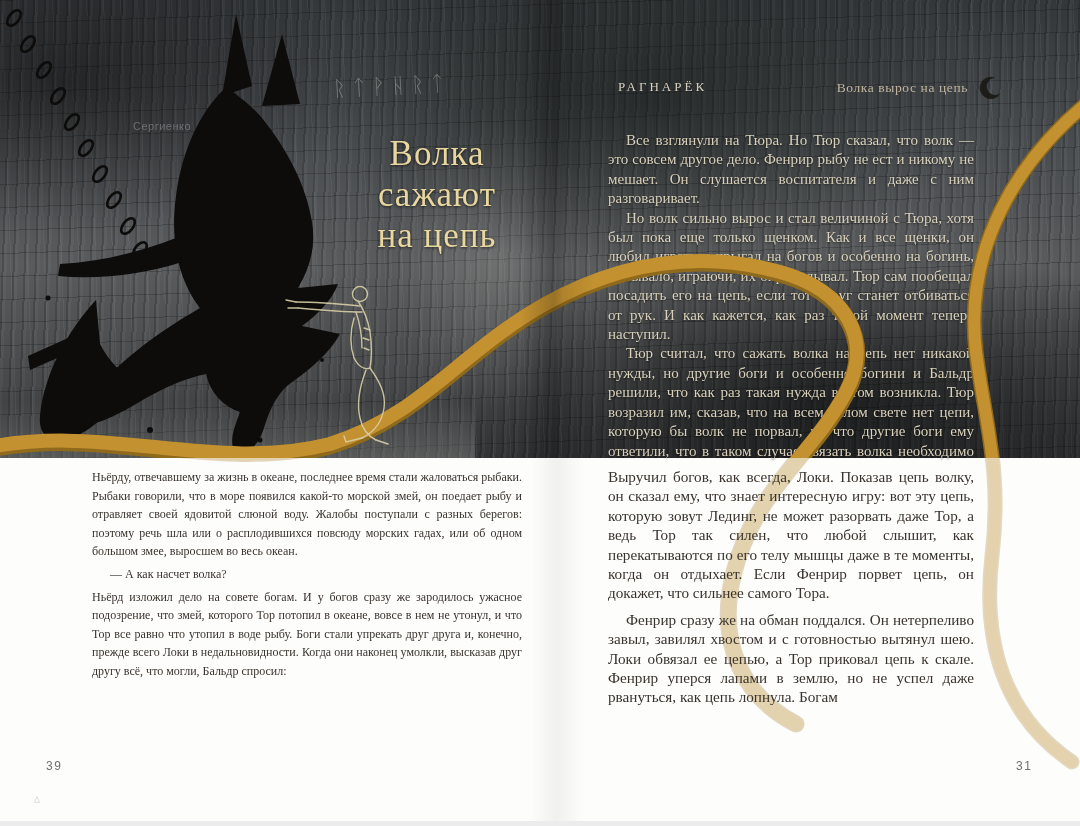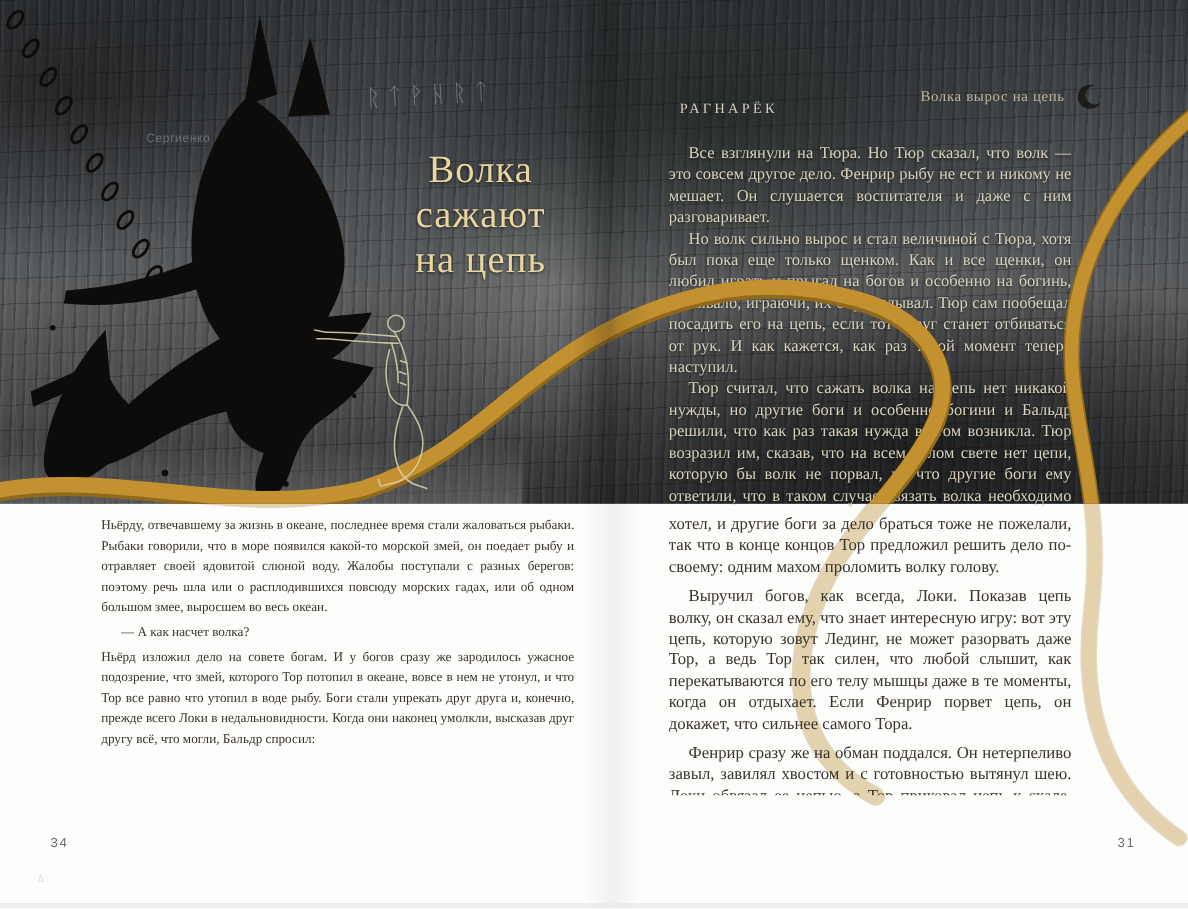--- a/index.html
+++ b/index.html
@@ -54,21 +54,21 @@
   .chapter-title{
     position:absolute;left:320px;top:133px;width:234px;z-index:3;
     text-align:center;color:var(--title-gold);
     font-size:35px;line-height:41px;letter-spacing:1px;
     text-shadow:0 1px 3px rgba(0,0,0,.65);
   }
 
   
   .running-head-book{
     position:absolute;left:618px;top:79px;z-index:3;
-    font-size:13px;letter-spacing:3px;color:#d7d0c1;margin-top:12px;
+    font-size:13px;letter-spacing:3px;color:#d7d0c1;
   }
   .running-head-chapter{
     position:absolute;left:740px;top:80px;width:228px;z-index:3;
     text-align:right;font-size:13.5px;letter-spacing:.6px;color:#bfb39d;
   }
 
   
   .bodycol{position:absolute;z-index:3;text-align:justify}
   .bodycol p{text-indent:18px;margin:0}
   .col-right-photo{
@@ -201,32 +201,31 @@
       <path d="M70 46 C 66 60, 66 74, 70 86 C 74 94, 80 98, 86 96"></path>
       <path d="M86 96 C 96 110, 102 122, 100 136 C 98 150, 90 160, 78 166"></path>
       <path d="M78 166 L62 170 L60 164"></path>
       <path d="M82 98 C 76 114, 72 130, 76 146 C 78 156, 84 164, 92 168"></path>
       <path d="M92 168 L104 172"></path>
       <path d="M80 56 L86 58 M79 66 L85 68 M80 76 L85 78"></path>
     </g>
   </svg>
 
   <div class="bodycol col-right-paper">
-      <p>хотел, и другие боги за дело браться тоже не пожелали, так что в конце концов Тор предложил решить дело по-своему: одним махом проломить волку голову.</p>
       <p>Выручил богов, как всегда, Локи. Показав цепь волку, он сказал ему, что знает интересную игру: вот эту цепь, которую зовут Лединг, не может разорвать даже Тор, а ведь Тор так силен, что любой слышит, как перекатываются по его телу мышцы даже в те моменты, когда он отдыхает. Если Фенрир порвет цепь, он докажет, что сильнее самого Тора.</p>
       <p>Фенрир сразу же на обман поддался. Он нетерпеливо завыл, завилял хвостом и с готовностью вытянул шею. Локи обвязал ее цепью, а Тор приковал цепь к скале. Фенрир уперся лапами в землю, но не успел даже рвануться, как цепь лопнула. Богам</p>
     </div>
 
   <div class="bodycol col-left-paper">
       <p>Ньёрду, отвечавшему за жизнь в океане, последнее время стали жаловаться рыбаки. Рыбаки говорили, что в море появился какой-то морской змей, он поедает рыбу и отравляет своей ядовитой слюной воду. Жалобы поступали с разных берегов: поэтому речь шла или о расплодившихся повсюду морских гадах, или об одном большом змее, выросшем во весь океан.</p>
       <p>— А как насчет волка?</p>
       <p>Ньёрд изложил дело на совете богам. И у богов сразу же зародилось ужасное подозрение, что змей, которого Тор потопил в океане, вовсе в нем не утонул, и что Тор все равно что утопил в воде рыбу. Боги стали упрекать друг друга и, конечно, прежде всего Локи в недальновидности. Когда они наконец умолкли, высказав друг другу всё, что могли, Бальдр спросил:</p>
     </div>
 
-  <span class="folio folio-left">34</span>
+  <span class="folio folio-left">39</span>
   <span class="folio folio-right">31</span>
 
   <div class="spine"></div>
   <div class="spine-paper"></div>
   <span class="corner-mark">∆</span>
   <div class="scan-edge"></div>
 
 </div>
 
 </body></html>

